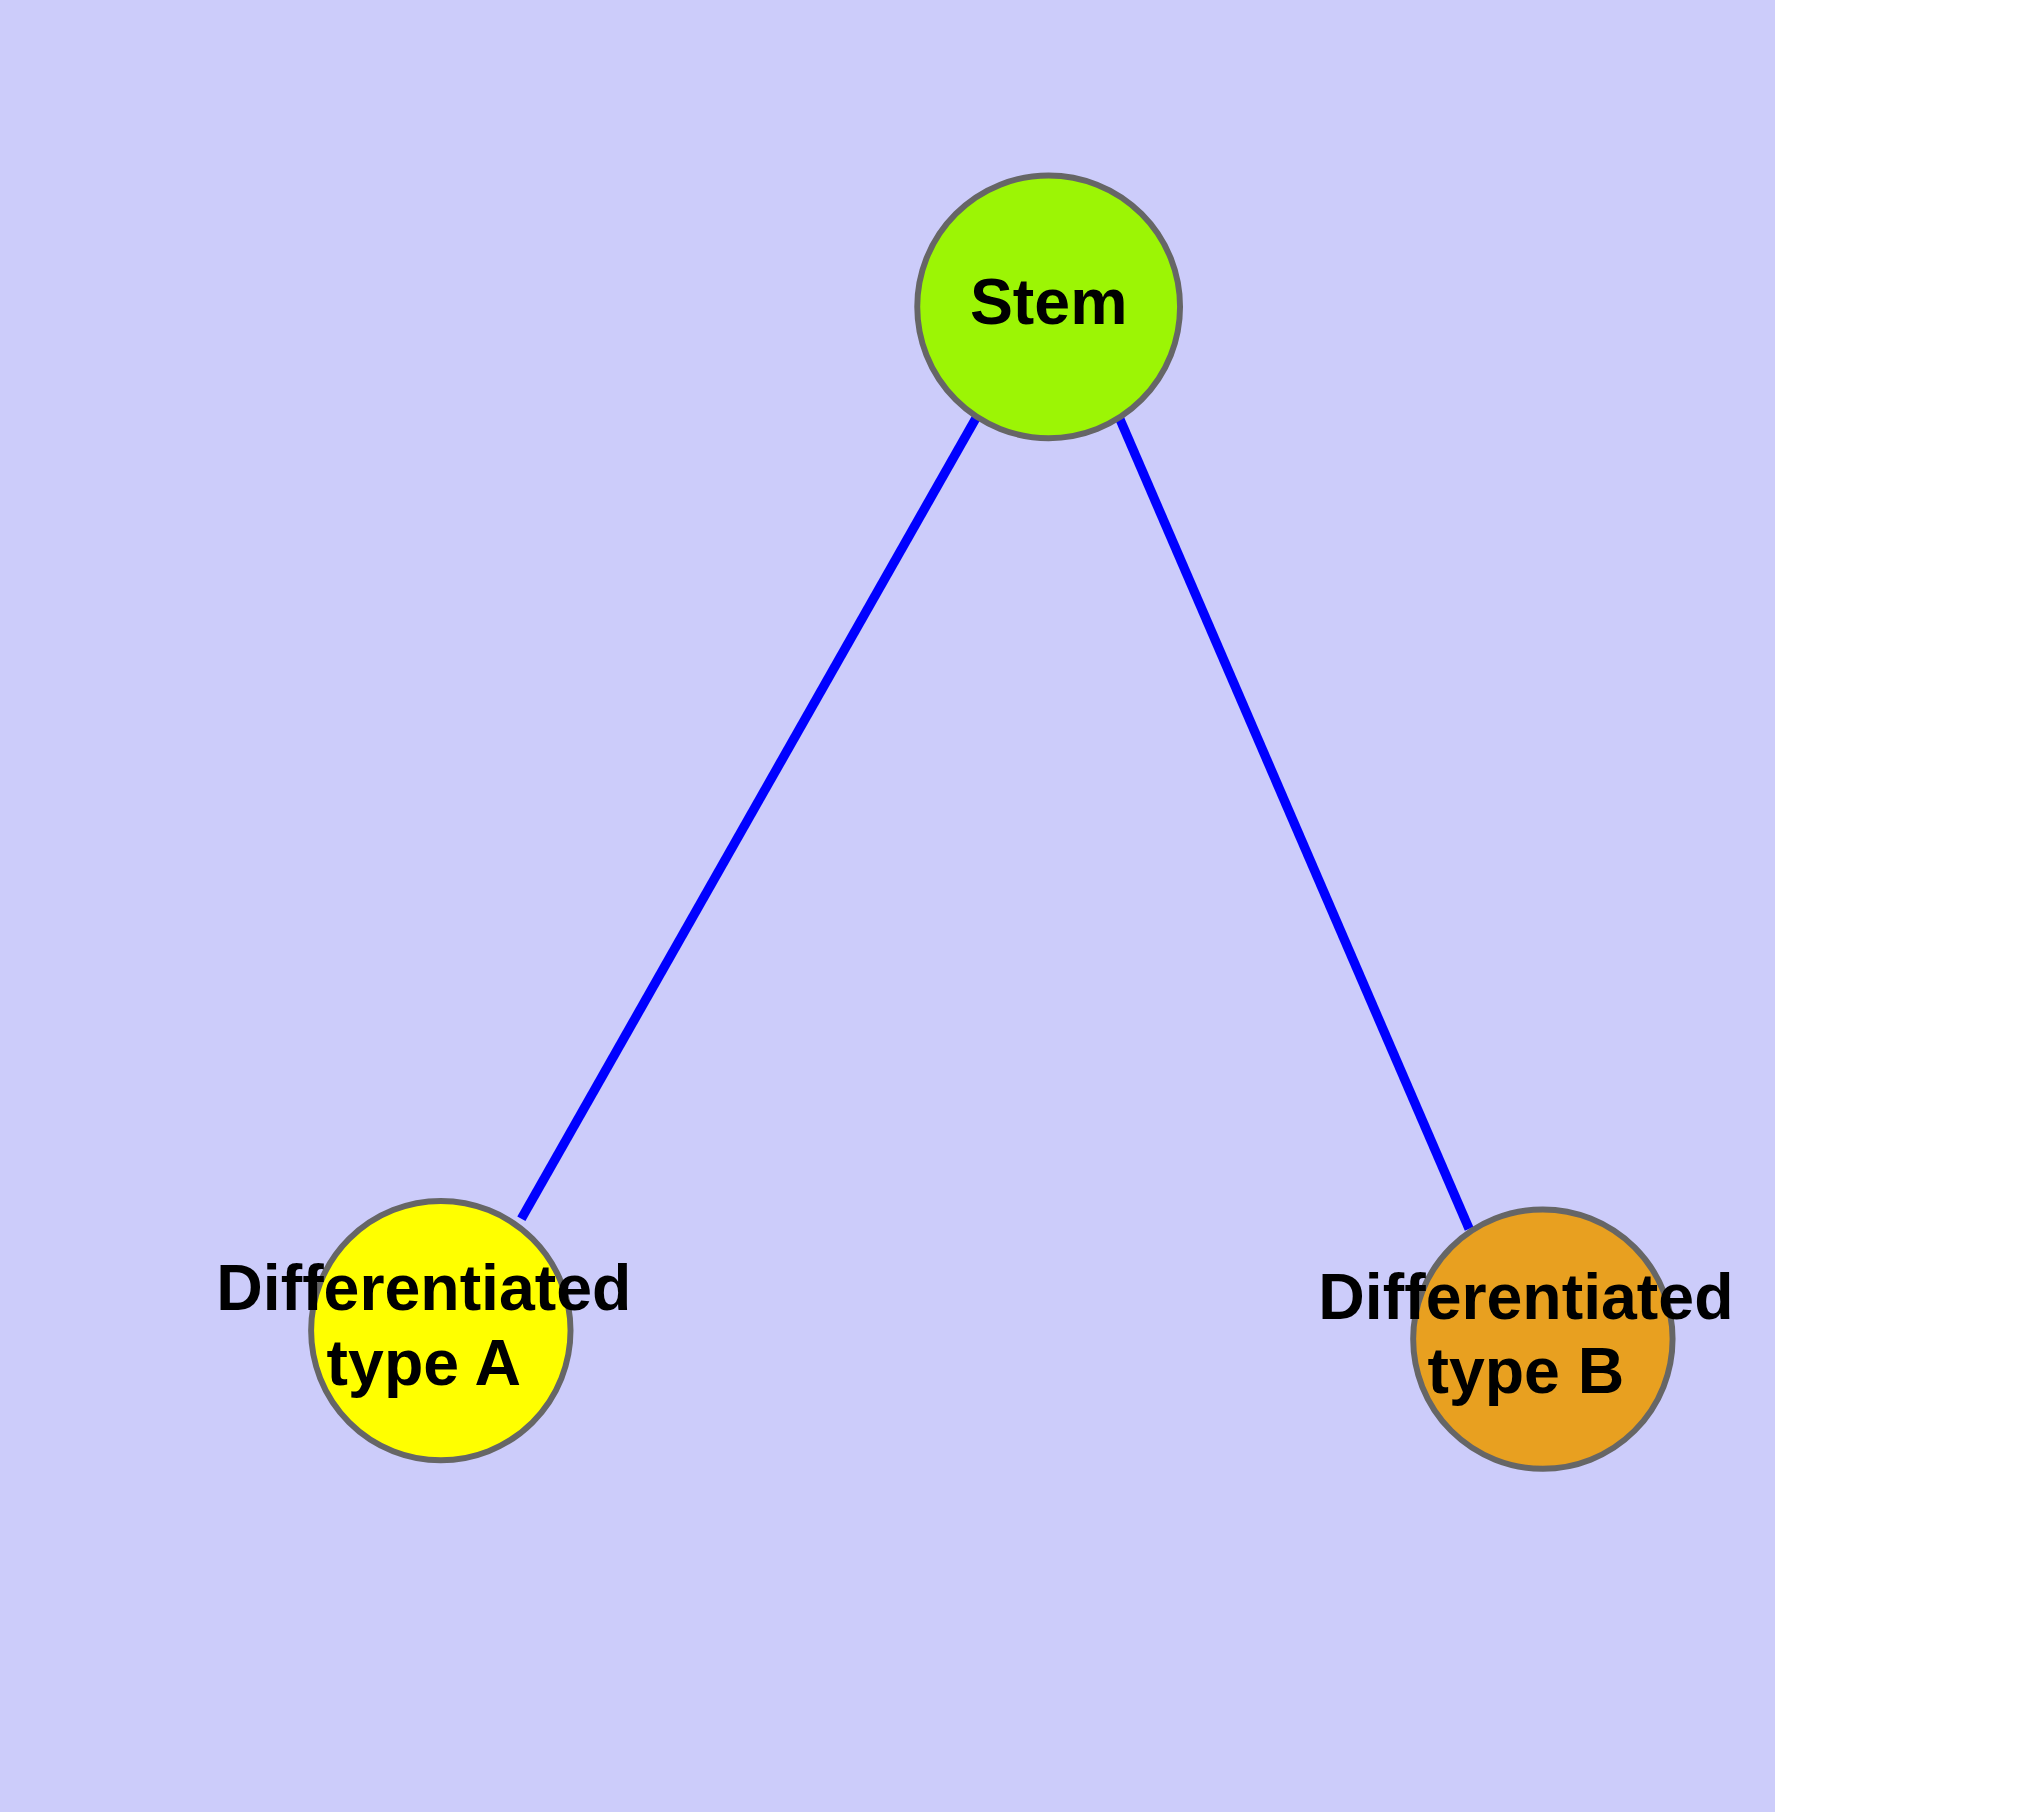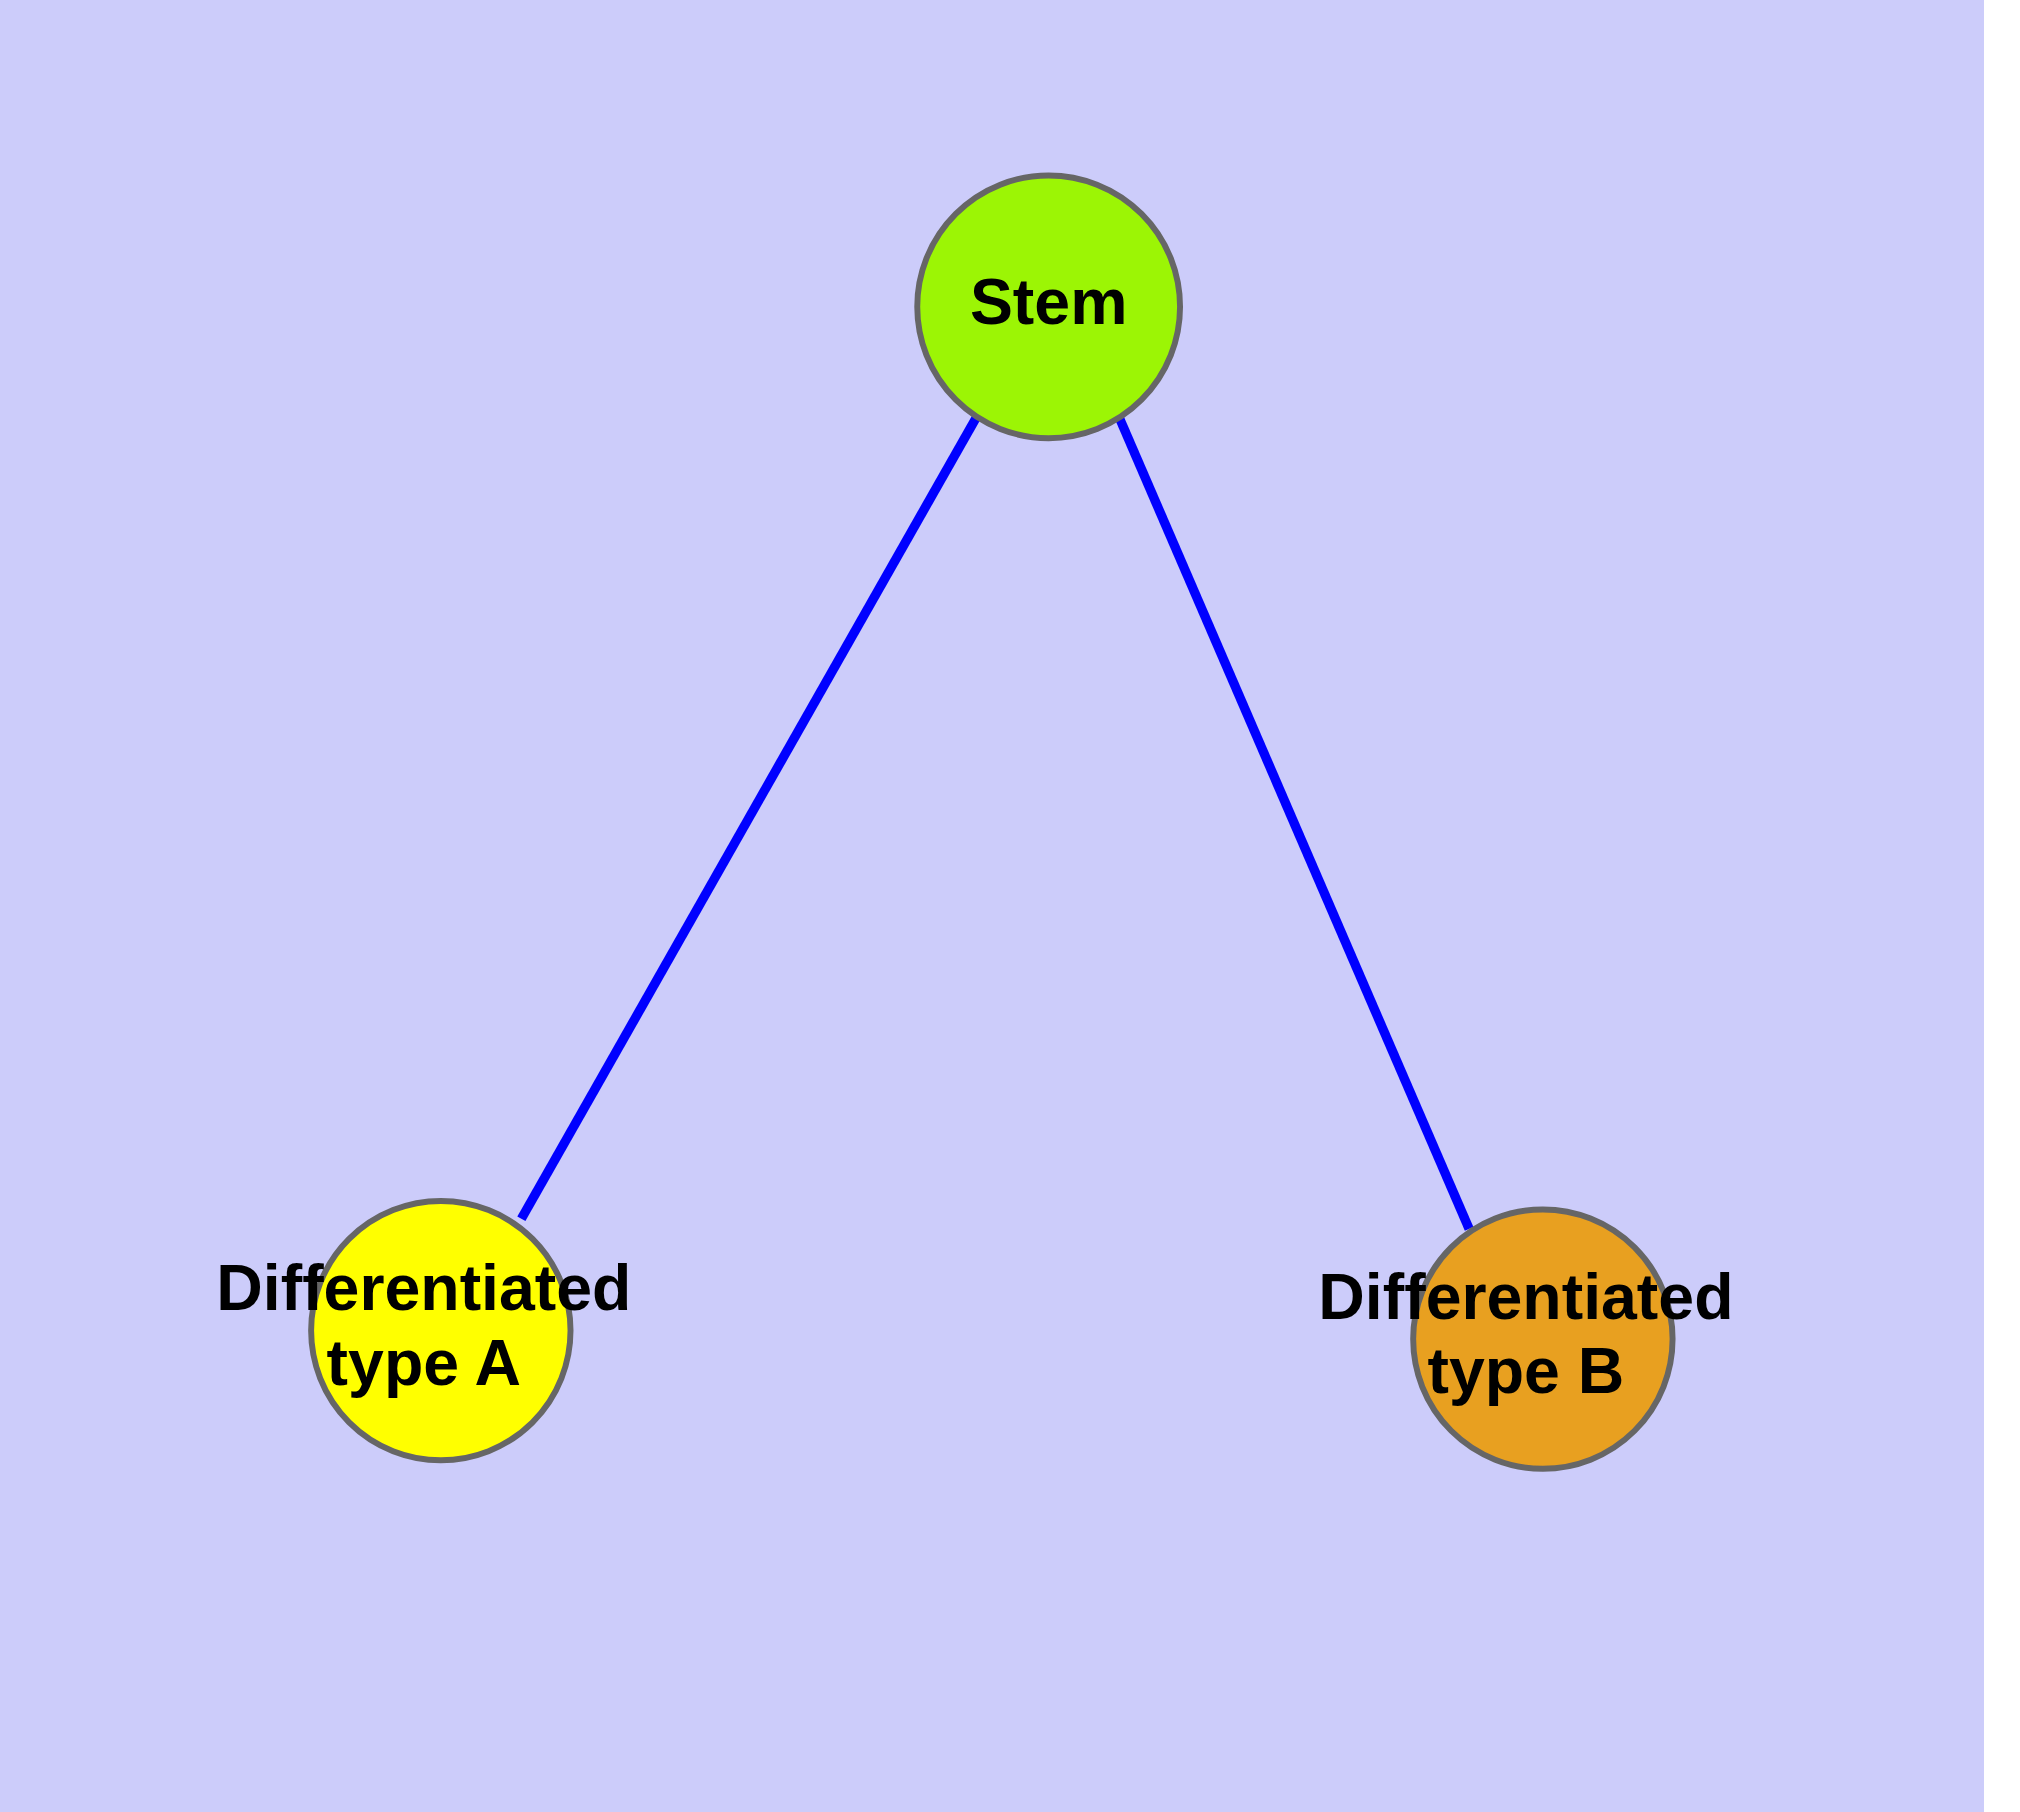--- a/index.html
+++ b/index.html
@@ -47,21 +47,21 @@
   .node-label-main {
     font-size: 76px;
   }
   .node-label-leaf {
     font-size: 76px;
   }
 </style>
 </head>
 <body>
 
-<div id="stage" style="width: 1984px; height: 1812px; background: #b91c1c;">
+<div id="stage" style="width: 1775px; height: 1812px; background: #b91c1c;">
   <svg id="graph-svg" viewBox="0 0 2384 2138" preserveAspectRatio="none" style="width: 2021px; height: 1812px;">
 
     <rect id="bg-rect" x="0" y="0" width="2384" height="2138" fill="#ccccfa"></rect>
 
     <g id="edges-group">
       <line class="edge-line" id="edge-0" x1="1152" y1="492" x2="615" y2="1438" stroke="#0000ff" stroke-width="11"></line>
       <line class="edge-line" id="edge-1" x1="1320" y1="492" x2="1733" y2="1450" stroke="#0000ff" stroke-width="11"></line>
     </g>
 
     <g id="nodes-group">

